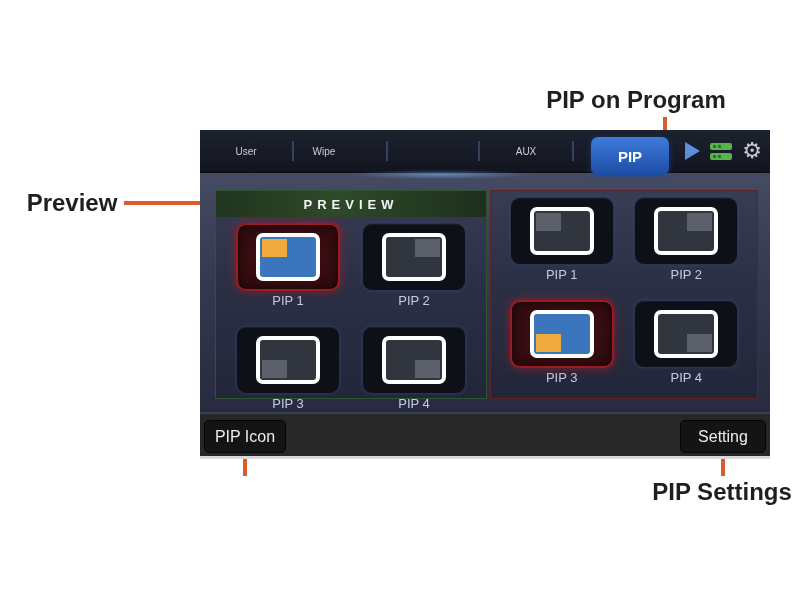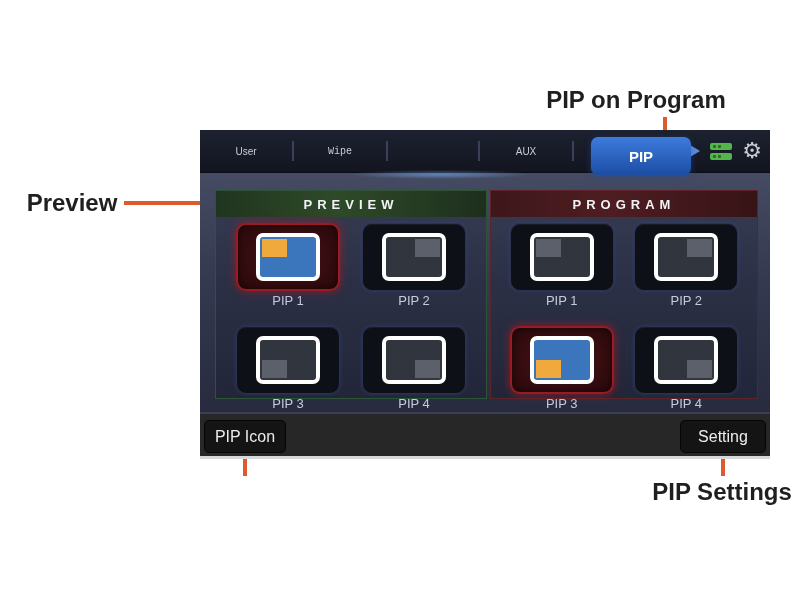--- a/index.html
+++ b/index.html
@@ -14,21 +14,21 @@
   
   .device{position:absolute;left:200px;top:130px;width:570px;height:326px;
           border-bottom:3px solid #d8d8da;box-sizing:content-box;}
 
   
   .tabbar{position:absolute;left:0;top:0;width:570px;height:42px;
           background:linear-gradient(#1d2230,#12151f);border-bottom:1px solid #0a0c14;}
   .tab{position:absolute;top:0;height:42px;width:92px;display:flex;align-items:center;justify-content:center;
        color:#c9cdd7;font-size:10px;cursor:pointer;}
   .tab-sep{position:absolute;top:11px;width:2px;height:20px;background:#39415a;}
-  .tab-active{position:absolute;left:391px;top:7px;width:100px;height:38px;border-radius:7px;
+  .tab-active{position:absolute;left:391px;top:7px;width:78px;height:38px;border-radius:7px;
        background:linear-gradient(#3d7bdc,#1c4da4);display:flex;align-items:center;justify-content:center;
        color:#ffffff;font-size:15px;font-weight:700;z-index:3;
        box-shadow:0 2px 6px rgba(30,80,180,.5);}
   .icons{position:absolute;right:8px;top:0;height:42px;display:flex;align-items:center;gap:10px;}
   .play-icon{width:0;height:0;border-left:15px solid #5d8ed9;border-top:9px solid transparent;
        border-bottom:9px solid transparent;}
   .storage-icon{width:22px;height:17px;display:flex;flex-direction:column;justify-content:space-between;}
   .storage-icon .bar{height:7px;border-radius:2px;background:#55b44c;display:flex;align-items:center;gap:2px;
        padding-left:3px;box-sizing:border-box;}
   .storage-icon .dot{width:3px;height:3px;background:#2c6b2c;border-radius:1px;}
@@ -91,21 +91,21 @@
   <div class="ann-line" style="left:243px;top:450px;width:4px;height:26px;"></div>
 
   <div class="ann-line" style="left:721px;top:453px;width:4px;height:23px;"></div>
   <div class="ann" style="left:622px;top:477px;width:200px;">PIP Settings</div>
 
   <div class="device">
 
     <div class="tabbar">
       <div class="tab" style="left:0px;">User</div>
       <div class="tab-sep" style="left:92px;"></div>
-      <div class="tab" style="left:94px;font-family:Liberation Mono, monospace;">Wipe</div>
+      <div class="tab" style="left:78px;">Wipe</div>
       <div class="tab-sep" style="left:186px;"></div>
       <div class="tab-active">PIP</div>
       <div class="tab-sep" style="left:278px;"></div>
       <div class="tab" style="left:280px;">AUX</div>
       <div class="tab-sep" style="left:372px;"></div>
       <div class="tab" style="left:374px;">Still</div>
       <div class="tab-sep" style="left:466px;"></div>
       <div class="icons">
         <div class="play-icon"></div>
         <div class="storage-icon">
@@ -157,21 +157,20 @@
               <div class="thumb">
                 <div class="corner br"></div>
               </div>
             </div>
             <div class="tile-label">PIP 4</div>
           </div>
         </div>
       </section>
 
       <section class="panel program">
-        <div class="panel-header">PROGRAM</div>
         <div class="grid">
           <div class="cell">
             <div class="tile">
               <div class="thumb">
                 <div class="corner tl"></div>
               </div>
             </div>
             <div class="tile-label">PIP 1</div>
           </div>
           <div class="cell">

